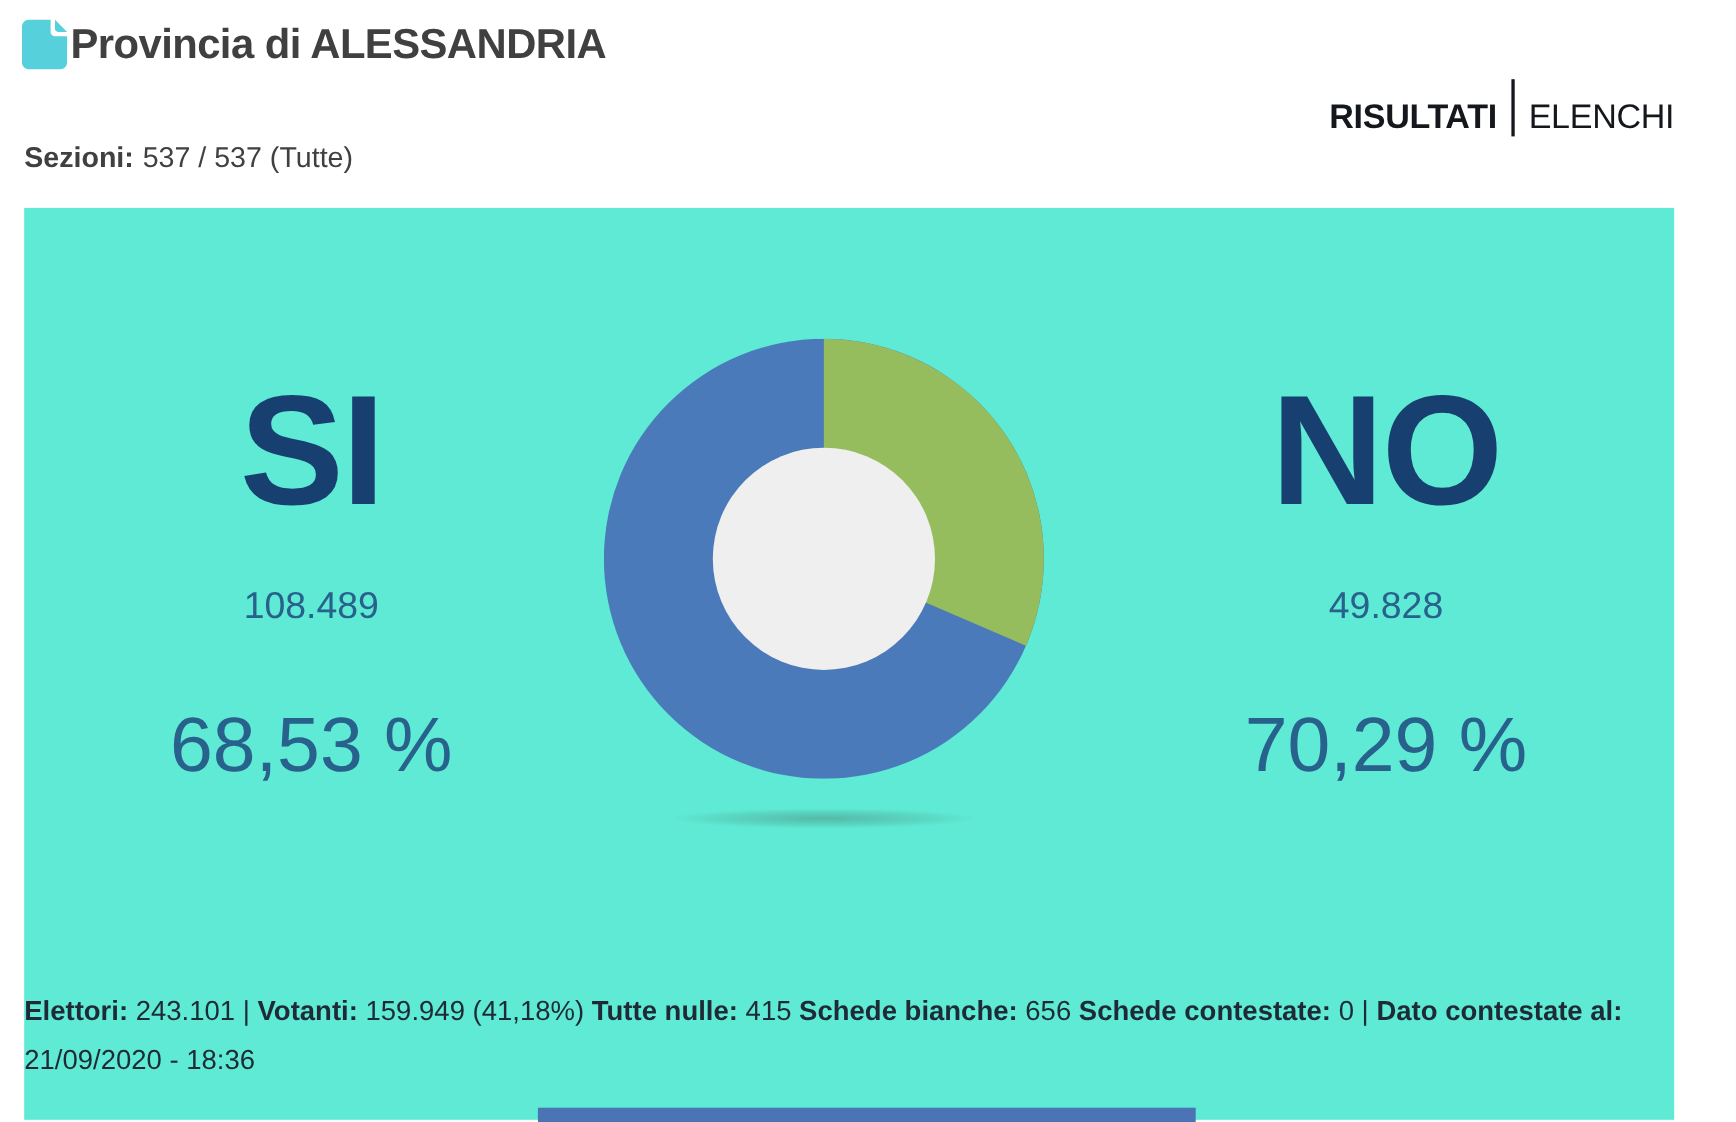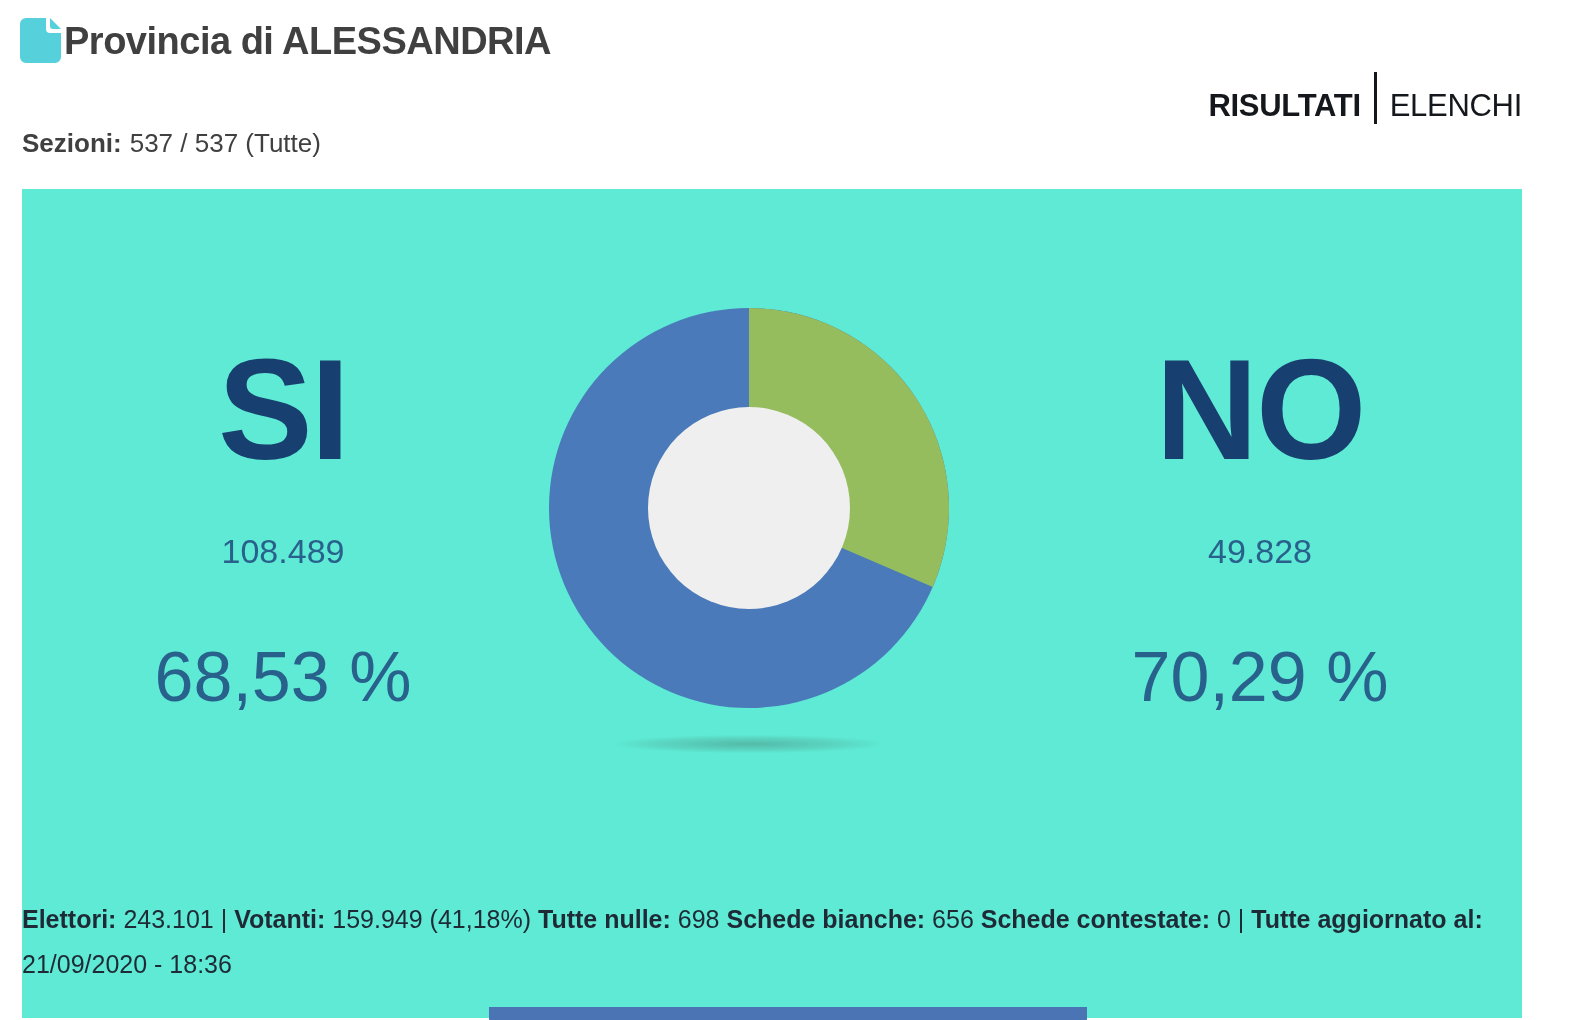--- a/index.html
+++ b/index.html
@@ -84,15 +84,15 @@
   <div class="donut-shadow"></div>
 
   <div class="vote-col no">
     <div class="vote-label">NO</div>
     <div class="vote-count">49.828</div>
     <div class="vote-pct">70,29 %</div>
   </div>
 
 </div>
 
-<div class="summary"><b>Elettori:</b><span> 243.101 | </span><b>Votanti:</b><span> 159.949 (41,18%) </span><b>Tutte nulle:</b><span> 698 </span><b>Schede bianche:</b><span> 656 </span><b>Schede contestate:</b><span> 0 | </span><b>Tutte aggiornato al:</b><span> 21/09/2020 - 18:36</span></div>
+<div class="summary"><b>Elettori:</b><span> 243.101 | </span><b>Votanti:</b><span> 159.949 (41,18%) </span><b>Tutte nulle:</b><span> 415 </span><b>Schede bianche:</b><span> 656 </span><b>Schede contestate:</b><span> 0 | </span><b>Dato contestate al:</b><span> 21/09/2020 - 18:36</span></div>
 
 <div class="footer-bar"></div>
 
 </body></html>

